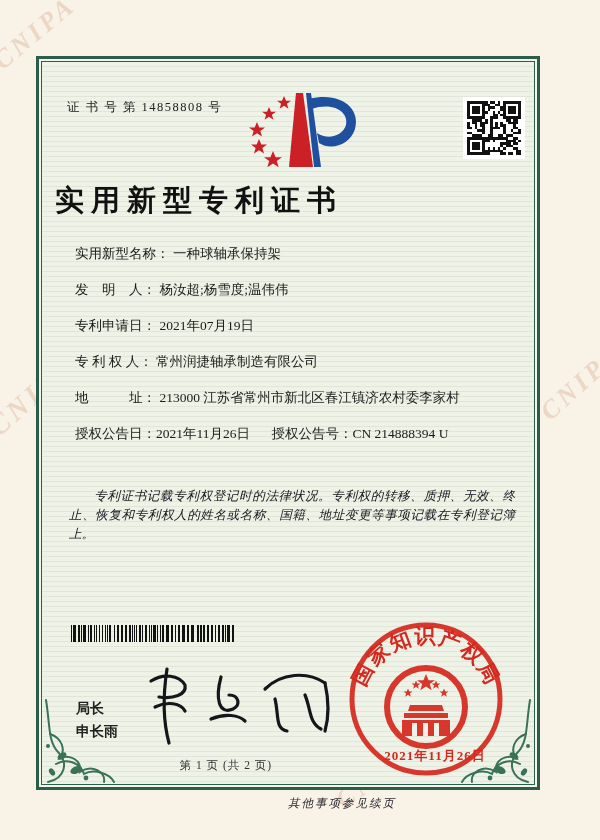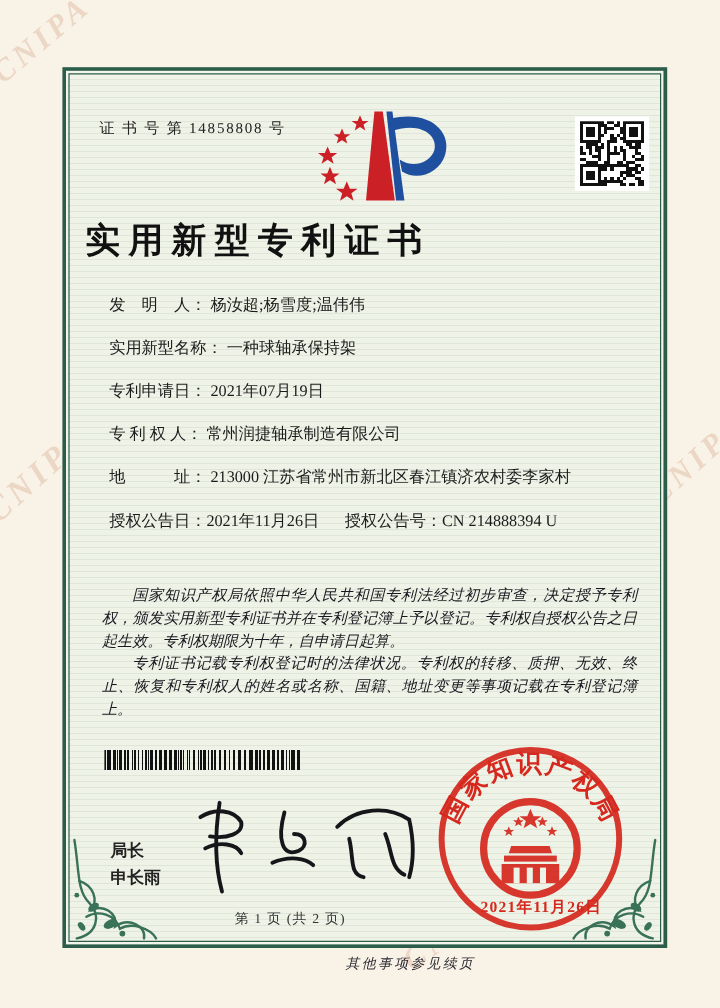--- a/index.html
+++ b/index.html
@@ -9,21 +9,21 @@
     font-family:"Liberation Serif","DejaVu Serif",serif;
     color:#1c1c1c;
   }
   .wm{
     position:absolute;font-family:"Liberation Serif","DejaVu Serif",serif;
     font-style:italic;font-weight:700;letter-spacing:4px;
     color:rgba(206,150,120,0.30);pointer-events:none;white-space:nowrap;
   }
   .wm.inner{color:rgba(202,158,132,0.20);}
   .frame{
-    position:absolute;left:52px;top:56px;width:504px;height:734px;
+    position:absolute;left:36px;top:56px;width:504px;height:734px;
     box-sizing:border-box;border:3px solid #2c5c4a;
     box-shadow:inset 0 0 0 2px #f2f5ea, inset 0 0 0 3px #2c5c4a;
     background:
       repeating-linear-gradient(0deg, rgba(140,170,140,0.16) 0 1px, rgba(0,0,0,0) 1px 5px),
       #eff2e6;
   }
   .corner{position:absolute;width:92px;height:92px;}
   .corner.bl{left:1px;bottom:1px;}
   .corner.br{right:1px;bottom:1px;transform:scaleX(-1);}
   .cert-no{position:absolute;left:28px;top:40px;font-size:12.5px;letter-spacing:1.5px;color:#222;}
@@ -288,47 +288,46 @@
           <rect x="0" y="28" width="14" height="14"></rect>
           <rect x="2" y="30" width="10" height="10" fill="#fff"></rect>
           <rect x="4" y="32" width="6" height="6"></rect>
         </svg>
     </div>
 
     <h1 class="title">实用新型专利证书</h1>
 
     <div class="fields">
       <div class="frow">
+        <span class="flabel">实用新型名称：</span>
+        <span class="fvalue">一种球轴承保持架</span>
+      </div>
+      <div class="frow">
         <span class="flabel">发　明　人：</span>
         <span class="fvalue">杨汝超;杨雪度;温伟伟</span>
-      </div>
-      <div class="frow">
-        <span class="flabel">实用新型名称：</span>
-        <span class="fvalue">一种球轴承保持架</span>
       </div>
       <div class="frow">
         <span class="flabel">专利申请日：</span>
         <span class="fvalue">2021年07月19日</span>
       </div>
       <div class="frow">
         <span class="flabel">专 利 权 人：</span>
         <span class="fvalue">常州润捷轴承制造有限公司</span>
       </div>
       <div class="frow">
         <span class="flabel">地　　　址：</span>
         <span class="fvalue">213000 江苏省常州市新北区春江镇济农村委李家村</span>
       </div>
       <div class="frow duo">
         <span class="half1"><span class="flabel">授权公告日：</span><span class="fvalue">2021年11月26日</span></span>
         <span class="half2"><span class="flabel">授权公告号：</span><span class="fvalue">CN 214888394 U</span></span>
       </div>
     </div>
 
     <div class="paras">
-      <p>国家知识产权局依照中华人民共和国专利法经过初步审查，决定授予专利权，颁发实用新型专利证书并在专利登记簿上予以登记。专利权自授权公告之日起生效。专利权期限为十年，自申请日起算。</p>
       <p>专利证书记载专利权登记时的法律状况。专利权的转移、质押、无效、终止、恢复和专利权人的姓名或名称、国籍、地址变更等事项记载在专利登记簿上。</p>
     </div>
 
     <div class="barcode">
       <svg id="barcode-svg" viewBox="0 0 160 18" preserveAspectRatio="none" shape-rendering="crispEdges">
           <rect x="0" y="0" width="1" height="18"></rect>
           <rect x="2" y="0" width="3" height="18"></rect>
           <rect x="7" y="0" width="2" height="18"></rect>
           <rect x="10" y="0" width="1" height="18"></rect>
           <rect x="12" y="0" width="2" height="18"></rect>

